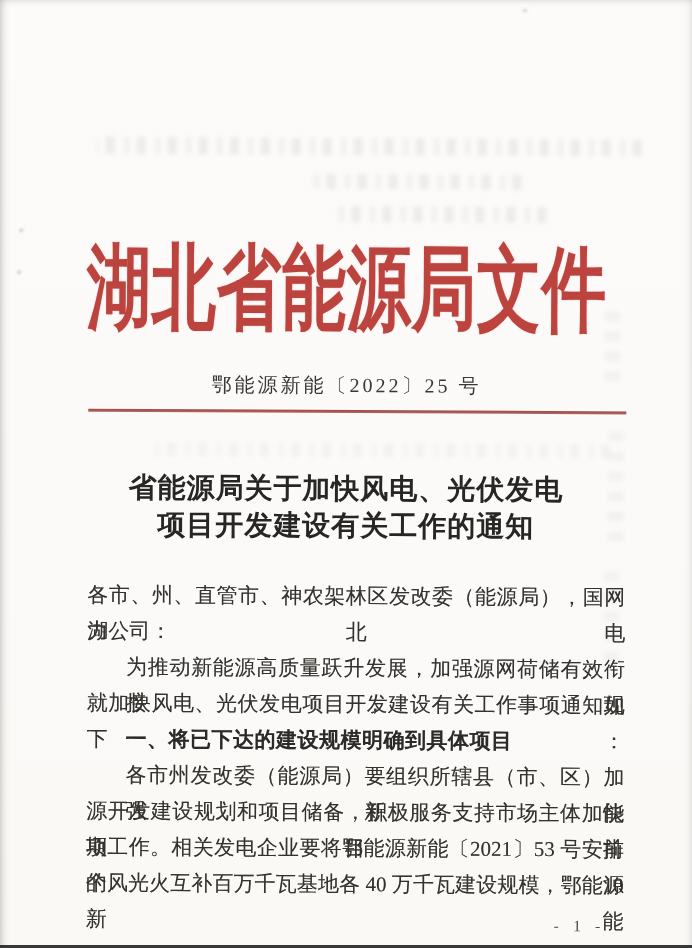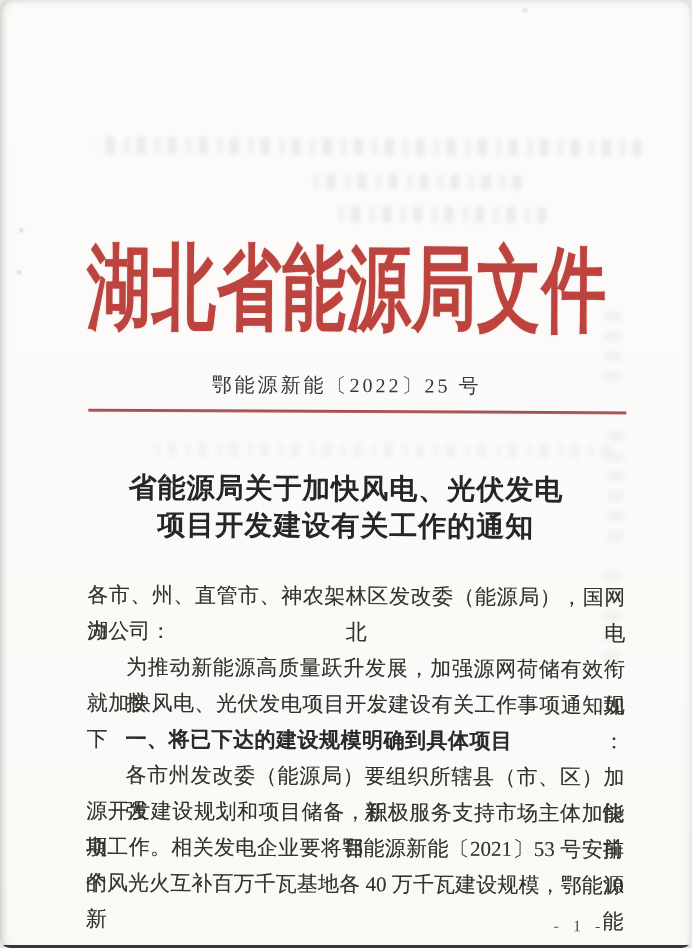--- a/index.html
+++ b/index.html
@@ -9,21 +9,20 @@
     font-family:"Liberation Serif","DejaVu Serif",serif;
     overflow:hidden;
   }
   .scan{
     position:relative;width:692px;height:948px;
     background:linear-gradient(180deg,#fcfbf9 0%,#fbfaf8 60%,#faf9f6 100%);
     box-shadow:inset 8px 0 10px -8px rgba(90,88,85,.45),
                inset -5px 0 8px -6px rgba(120,118,115,.35),
                inset 0 6px 8px -7px rgba(120,118,115,.30);
     overflow:hidden;
-    border-radius:10px;
   }
   .tilt{position:absolute;inset:0;transform:rotate(.3deg);transform-origin:50% 50%;}
 
   
   .bleed{
     position:absolute;border-radius:2px;
     background:repeating-linear-gradient(90deg,
       rgba(125,125,132,.55) 0 9px, rgba(125,125,132,0) 9px 16px,
       rgba(125,125,132,.38) 16px 22px, rgba(125,125,132,0) 22px 31px);
     filter:blur(2px);opacity:.22;transform:scaleX(-1);

